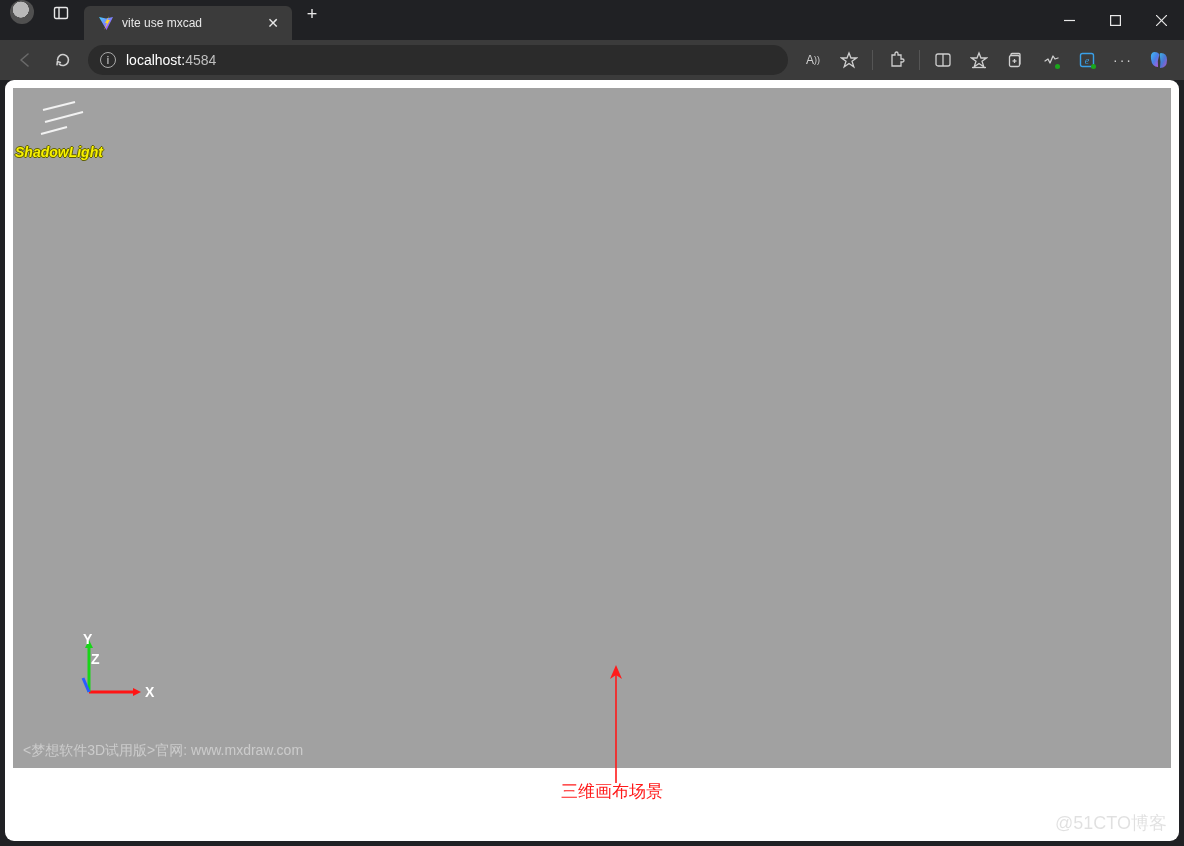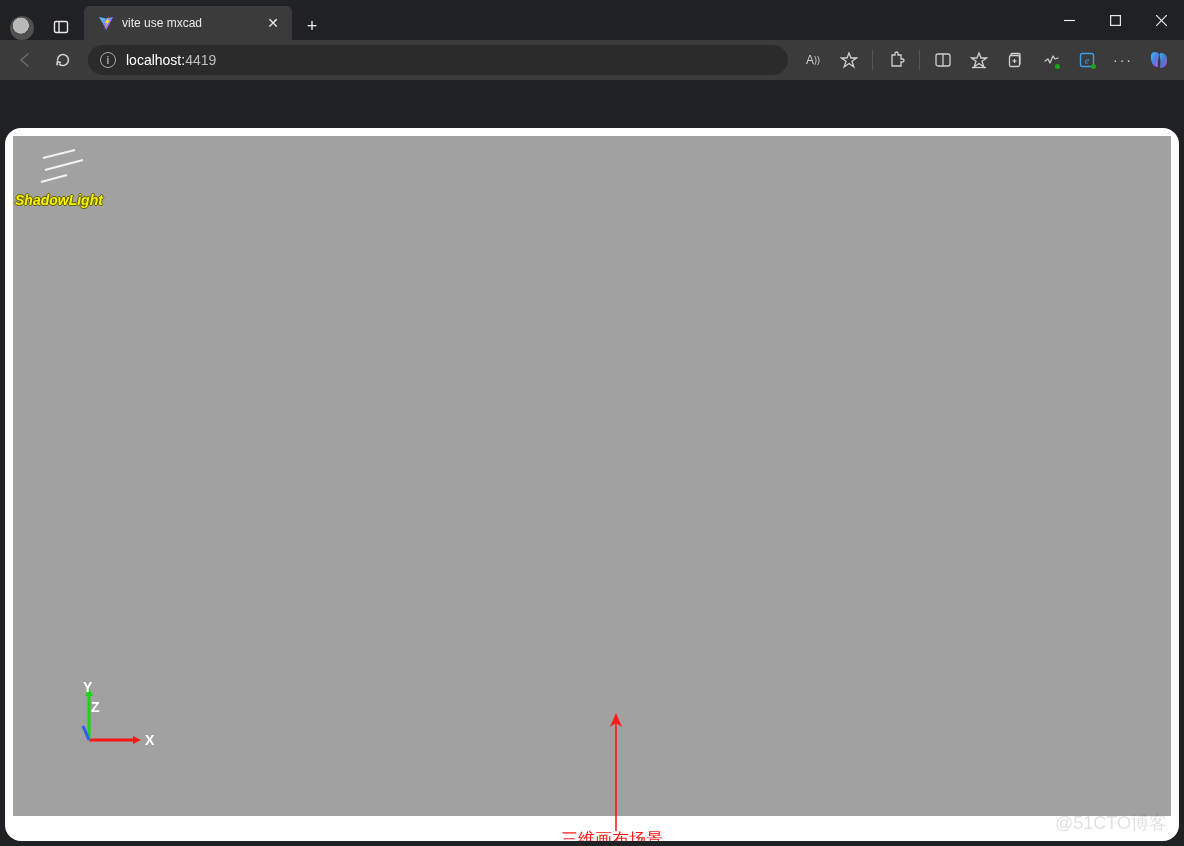--- a/index.html
+++ b/index.html
@@ -9,21 +9,21 @@
       background: #202124;
       font-family: "Segoe UI", Arial, sans-serif;
       overflow: hidden;
       position: relative;
     }
     
     .titlebar {
       height: 40px;
       background: #202124;
       display: flex;
-      align-items: flex-end;
+      align-items: flex-start;
       position: relative;
     }
     .profile-icon {
       width: 24px; height: 24px;
       margin-left: 10px;
       border-radius: 50%;
       background: radial-gradient(circle at 45% 40%, #b8b8b8 40%, #505050 42%);
       display: flex; align-items: center; justify-content: center;
     }
     .tabview-icon {
@@ -139,23 +139,22 @@
       border-radius: 50%;
       transform: translate(6px, 6px);
     }
     .tbtn.copilot svg { filter: none; }
 
     
     .page {
       position: absolute;
       top: 80px; left: 5px; right: 5px; bottom: 5px;
       background: #fff;
-      border-radius: 16px;
+      border-radius: 9px;
       overflow: hidden;
-      margin-top: 48px;
     }
     .canvas3d {
       position: absolute;
       top: 8px; left: 8px; right: 8px;
       height: 680px;
       background: #a1a1a1;
     }
     .shadowlight-lines {
       position: absolute;
       top: 12px; left: 24px;
@@ -260,21 +259,21 @@
   </div>
   <div class="tbtn">
     <svg width="18" height="18" viewBox="0 0 18 18">
         <path d="M3.5 9 a5.5 5.5 0 1 1 1.8 4.1" fill="none" stroke="currentColor" stroke-width="1.6" stroke-linecap="round"></path>
         <path d="M3 13.8 L3.4 10.6 L6.4 11.6" fill="none" stroke="currentColor" stroke-width="1.6" stroke-linecap="round" stroke-linejoin="round"></path>
       </svg>
   </div>
   <div class="addressbar">
     <span class="info-icon">i</span>
     <span class="url">
-      <span class="host">localhost:</span><span>4419</span>
+      <span class="host">localhost:</span><span>4584</span>
     </span>
   </div>
   <div class="toolbar-right">
     <div class="tbtn" style="font-size:12px;font-family:Arial;">A<sup style="font-size:9px;">))</sup></div>
     <div class="tbtn">
         <svg width="18" height="18" viewBox="0 0 18 18">
           <path d="M9 2 L11 7 L16.5 7 L12 10.3 L13.8 15.8 L9 12.5 L4.2 15.8 L6 10.3 L1.5 7 L7 7 Z" fill="none" stroke="currentColor" stroke-width="1.3"></path>
         </svg>
       </div>
     <div class="sep"></div>
@@ -351,20 +350,21 @@
         <text x="78" y="62" fill="#fff" font-size="14" font-weight="bold"> </text>
         <line x1="20" y1="58" x2="20" y2="14" stroke="#19d419" stroke-width="3"></line>
         <polygon points="16,14 20,6 24,14" fill="#19d419"></polygon>
         <line x1="20" y1="58" x2="14" y2="44" stroke="#2a5cff" stroke-width="3"></line>
         <text x="14" y="10" fill="#fff" font-size="14" font-weight="bold">Y</text>
         <text x="22" y="30" fill="#fff" font-size="14" font-weight="bold">Z</text>
         <text x="76" y="63" fill="#fff" font-size="14" font-weight="bold">X</text>
       </svg>
     </div>
 
+    <div class="watermark">&lt;梦想软件3D试用版&gt;官网: www.mxdraw.com</div>
 
   </div>
 
   <svg class="annotation-arrow" width="30" height="120">
     <line x1="15" y1="118" x2="15" y2="8" stroke="#ff1a1a" stroke-width="1.6"></line>
     <polygon points="15,0 9,14 15,10 21,14" fill="#ff1a1a"></polygon>
   </svg>
   <div class="annotation-text">三维画布场景</div>
 
   <div class="blog-watermark">@51CTO博客</div>

